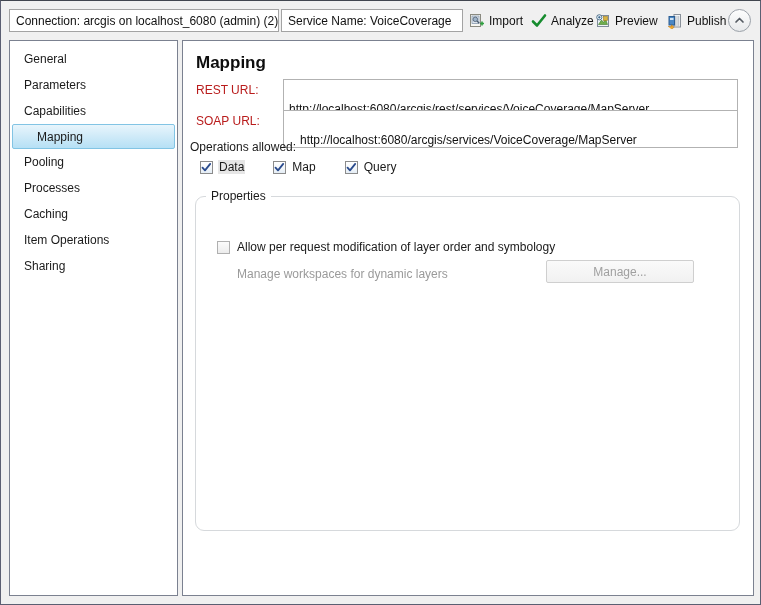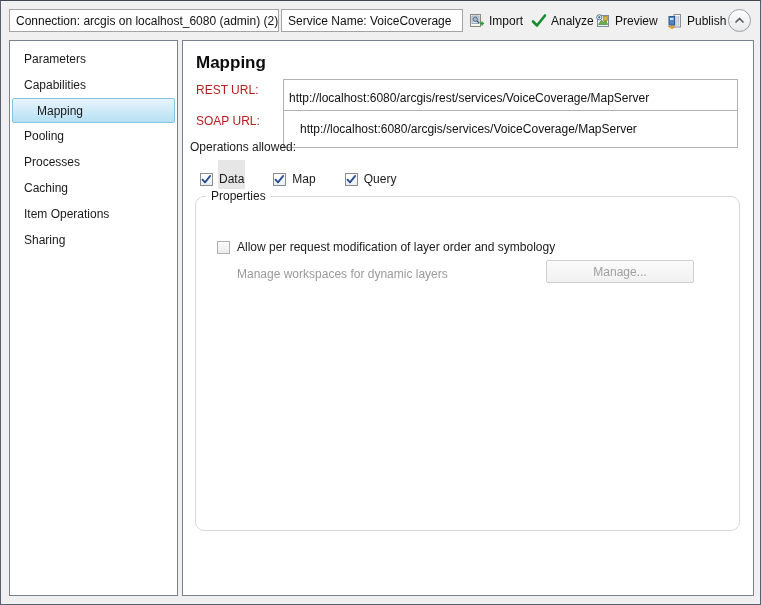--- a/index.html
+++ b/index.html
@@ -153,21 +153,21 @@
   }
   .url-box {
     position: absolute;
     left: 100px;
     width: 455px;
     height: 38px;
     background: #ffffff;
     border: 1px solid #b2b2b2;
     box-sizing: border-box;
     display: flex;
-    align-items: center;
+    align-items: flex-end;
     padding: 0 5px;
     font-size: 12px;
     color: #111;
     white-space: nowrap;
     overflow: hidden;
   }
   #lbl-rest { top: 42px; }
   #url-rest { top: 38px; }
   #lbl-soap { top: 73px; }
   #url-soap { top: 69px; padding-left: 16px; }
@@ -192,21 +192,21 @@
     gap: 5px;
     margin-right: 28px;
     cursor: default;
   }
   .cb-item.focused .cb-label {
     background: #e6e6e6;
   }
   .cb-label {
     font-size: 12px;
     color: #1a1a1a;
-    padding: 12px 1px;
+    padding: 0 1px;
   }
   .checkbox {
     width: 13px;
     height: 13px;
     box-sizing: border-box;
     border: 1px solid #8b8b8b;
     background: linear-gradient(180deg, #ffffff 0%, #f2f6fa 60%, #e4edf5 100%);
     display: flex;
     align-items: center;
     justify-content: center;
@@ -346,20 +346,21 @@
     <div class="collapse-btn">
       <span class="icon">
         <svg width="13" height="13" viewBox="0 0 13 13">
           <path d="M3 8 L6.5 4.5 L10 8" stroke="#555b63" stroke-width="1.7" fill="none" stroke-linecap="round" stroke-linejoin="round"></path>
         </svg>
       </span>
     </div>
   </div>
 
   <div class="sidebar">
+    <div class="side-item">General</div>
     <div class="side-item">Parameters</div>
     <div class="side-item">Capabilities</div>
     <div class="side-item selected">Mapping</div>
     <div class="side-item">Pooling</div>
     <div class="side-item">Processes</div>
     <div class="side-item">Caching</div>
     <div class="side-item">Item Operations</div>
     <div class="side-item">Sharing</div>
   </div>
 

